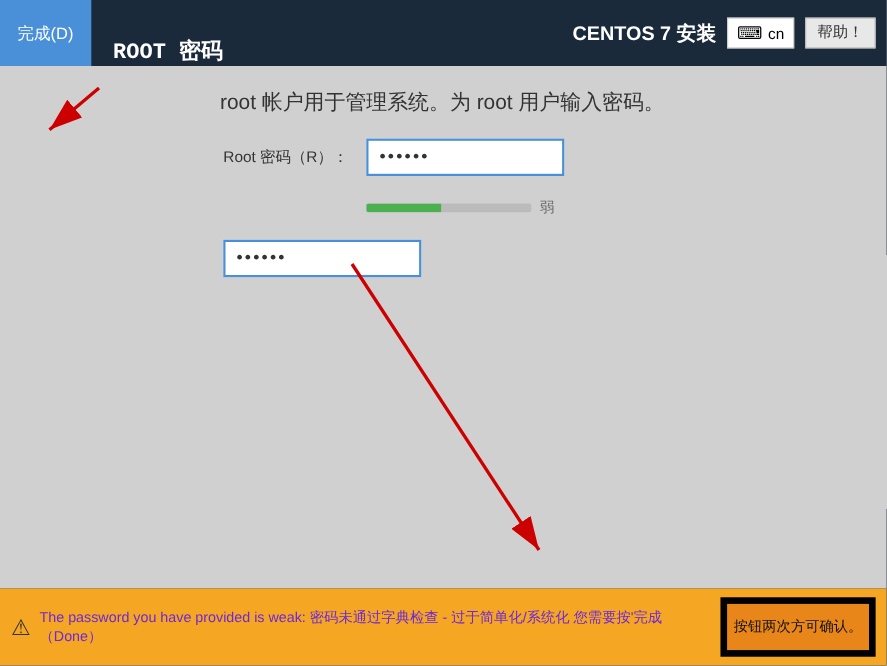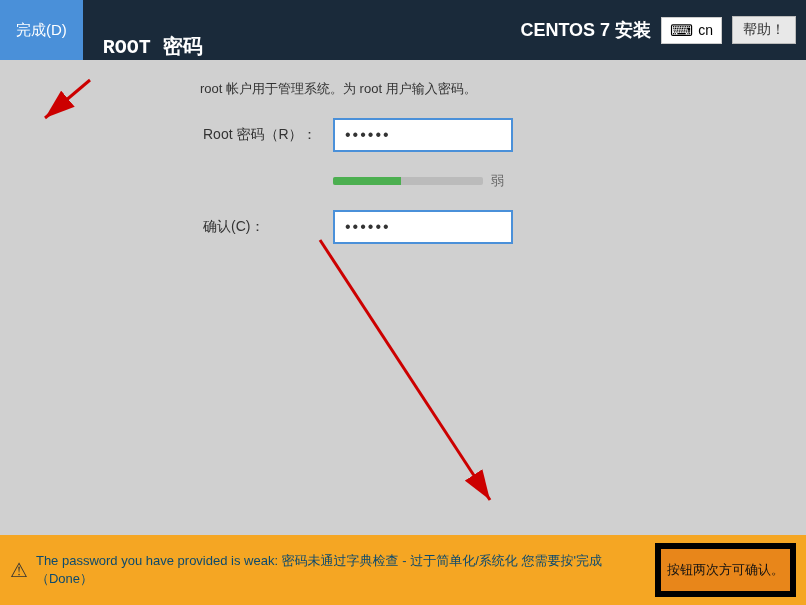--- a/index.html
+++ b/index.html
@@ -91,21 +91,21 @@
       width: 100%;
       height: calc(605px - 60px - 70px);
       position: relative;
       display: flex;
       flex-direction: column;
       align-items: center;
       padding-top: 20px;
     }
 
     .description {
-      font-size: 13px;
+      font-size: 19px;
       color: #333;
       margin-bottom: 20px;
       align-self: flex-start;
       margin-left: 200px;
     }
 
     .form-area {
       display: flex;
       flex-direction: column;
       gap: 20px;
@@ -187,21 +187,21 @@
     }
 
     .warning-icon {
       font-size: 20px;
       color: #333;
       flex-shrink: 0;
     }
 
     .warning-text {
       font-size: 13px;
-      color: #0c4a6e;
+      color: #6d28d9;
       flex: 1;
       line-height: 1.4;
     }
 
     .warning-highlight {
       background: #e8861a;
       border: 6px solid #000000;
       padding: 2px 6px;
       font-size: 13px;
       color: #111;
@@ -240,21 +240,20 @@
     </div>
 
     <div class="strength-row">
       <div class="strength-bar-container">
         <div class="strength-bar-fill"></div>
       </div>
       <span class="strength-label">弱</span>
     </div>
 
     <div class="form-row">
-      <label class="form-label">确认(C)：</label>
       <input class="form-input" type="password" value="123456" style="">
     </div>
   </div>
 
   <svg class="arrows-overlay" viewBox="0 0 806 475" preserveAspectRatio="none">
 
     <defs>
       <marker id="arrowhead1" markerWidth="10" markerHeight="7" refX="10" refY="3.5" orient="auto">
         <polygon points="0 0, 10 3.5, 0 7" fill="#cc0000"></polygon>
       </marker>

